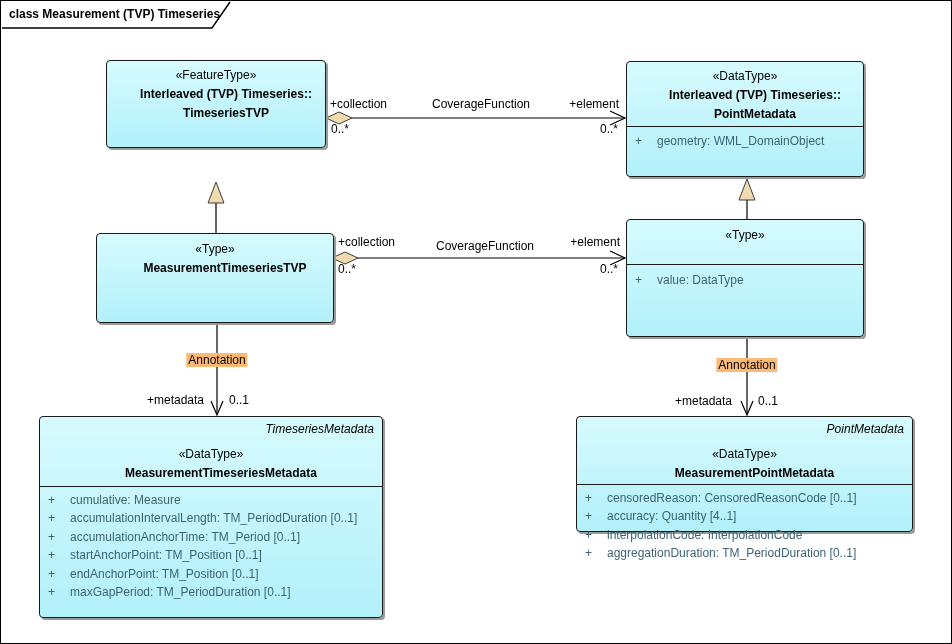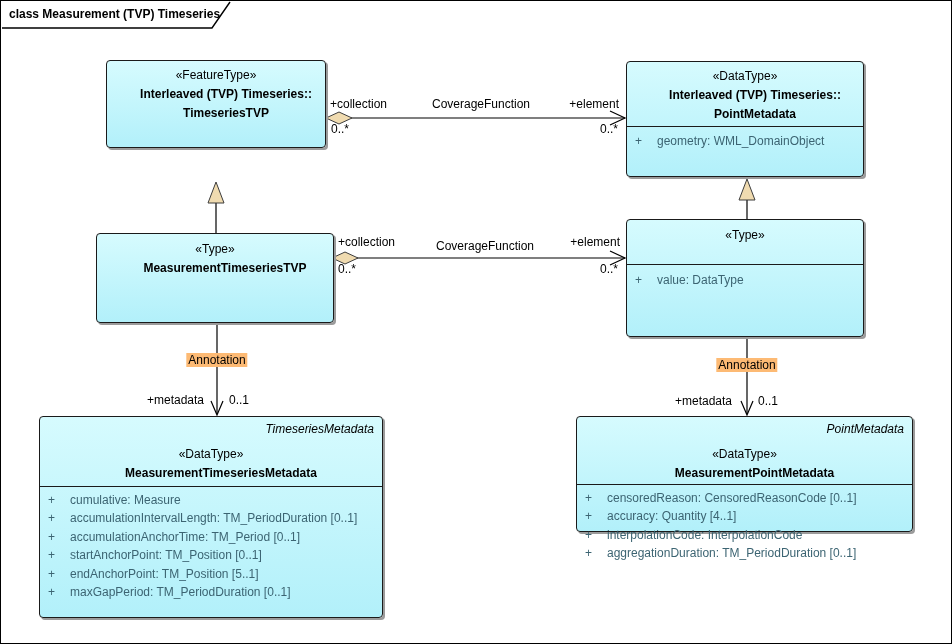--- a/index.html
+++ b/index.html
@@ -174,21 +174,21 @@
       <div class="attr-row">
         <span class="attr-vis">+</span>
         <span>accumulationAnchorTime: TM_Period [0..1]</span>
       </div>
       <div class="attr-row">
         <span class="attr-vis">+</span>
         <span>startAnchorPoint: TM_Position [0..1]</span>
       </div>
       <div class="attr-row">
         <span class="attr-vis">+</span>
-        <span>endAnchorPoint: TM_Position [5..1]</span>
+        <span>endAnchorPoint: TM_Position [0..1]</span>
       </div>
       <div class="attr-row">
         <span class="attr-vis">+</span>
         <span>maxGapPeriod: TM_PeriodDuration [0..1]</span>
       </div>
     </div>
   </div>
 
   <div class="uml-class" id="box-br">
     <div class="corner-label">PointMetadata</div>

